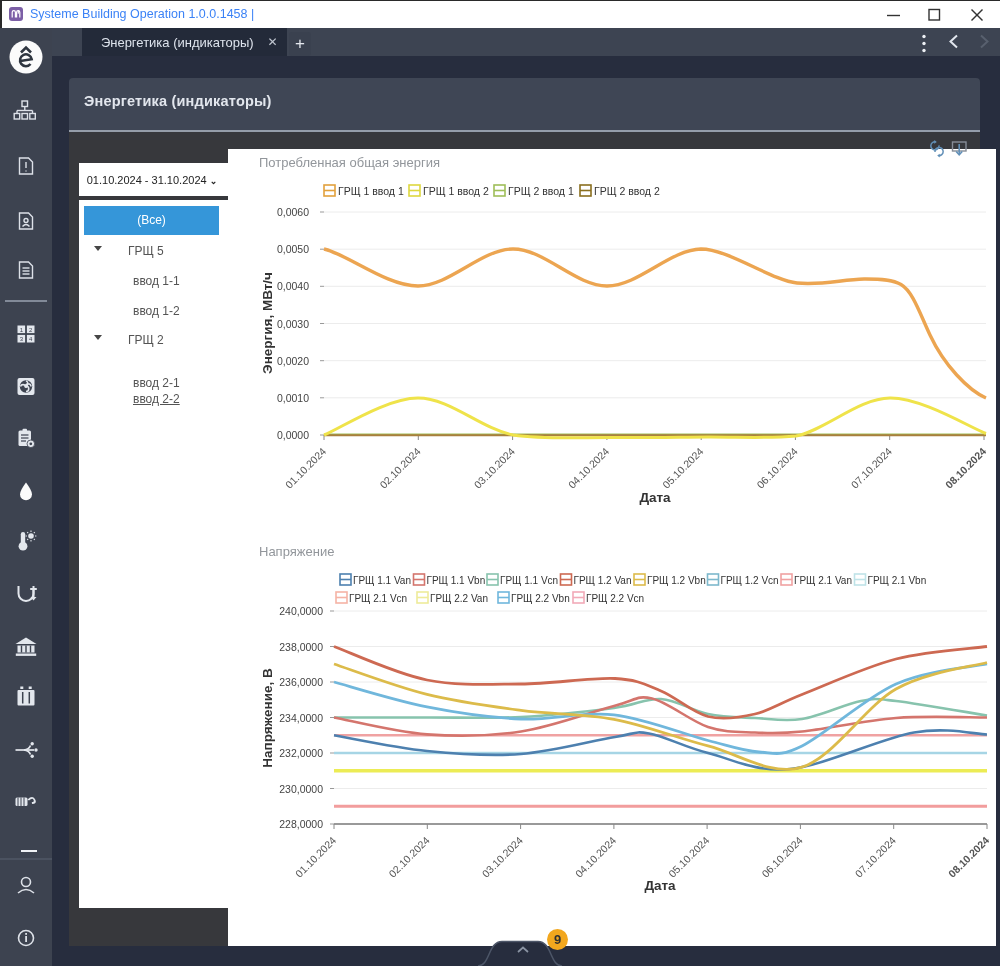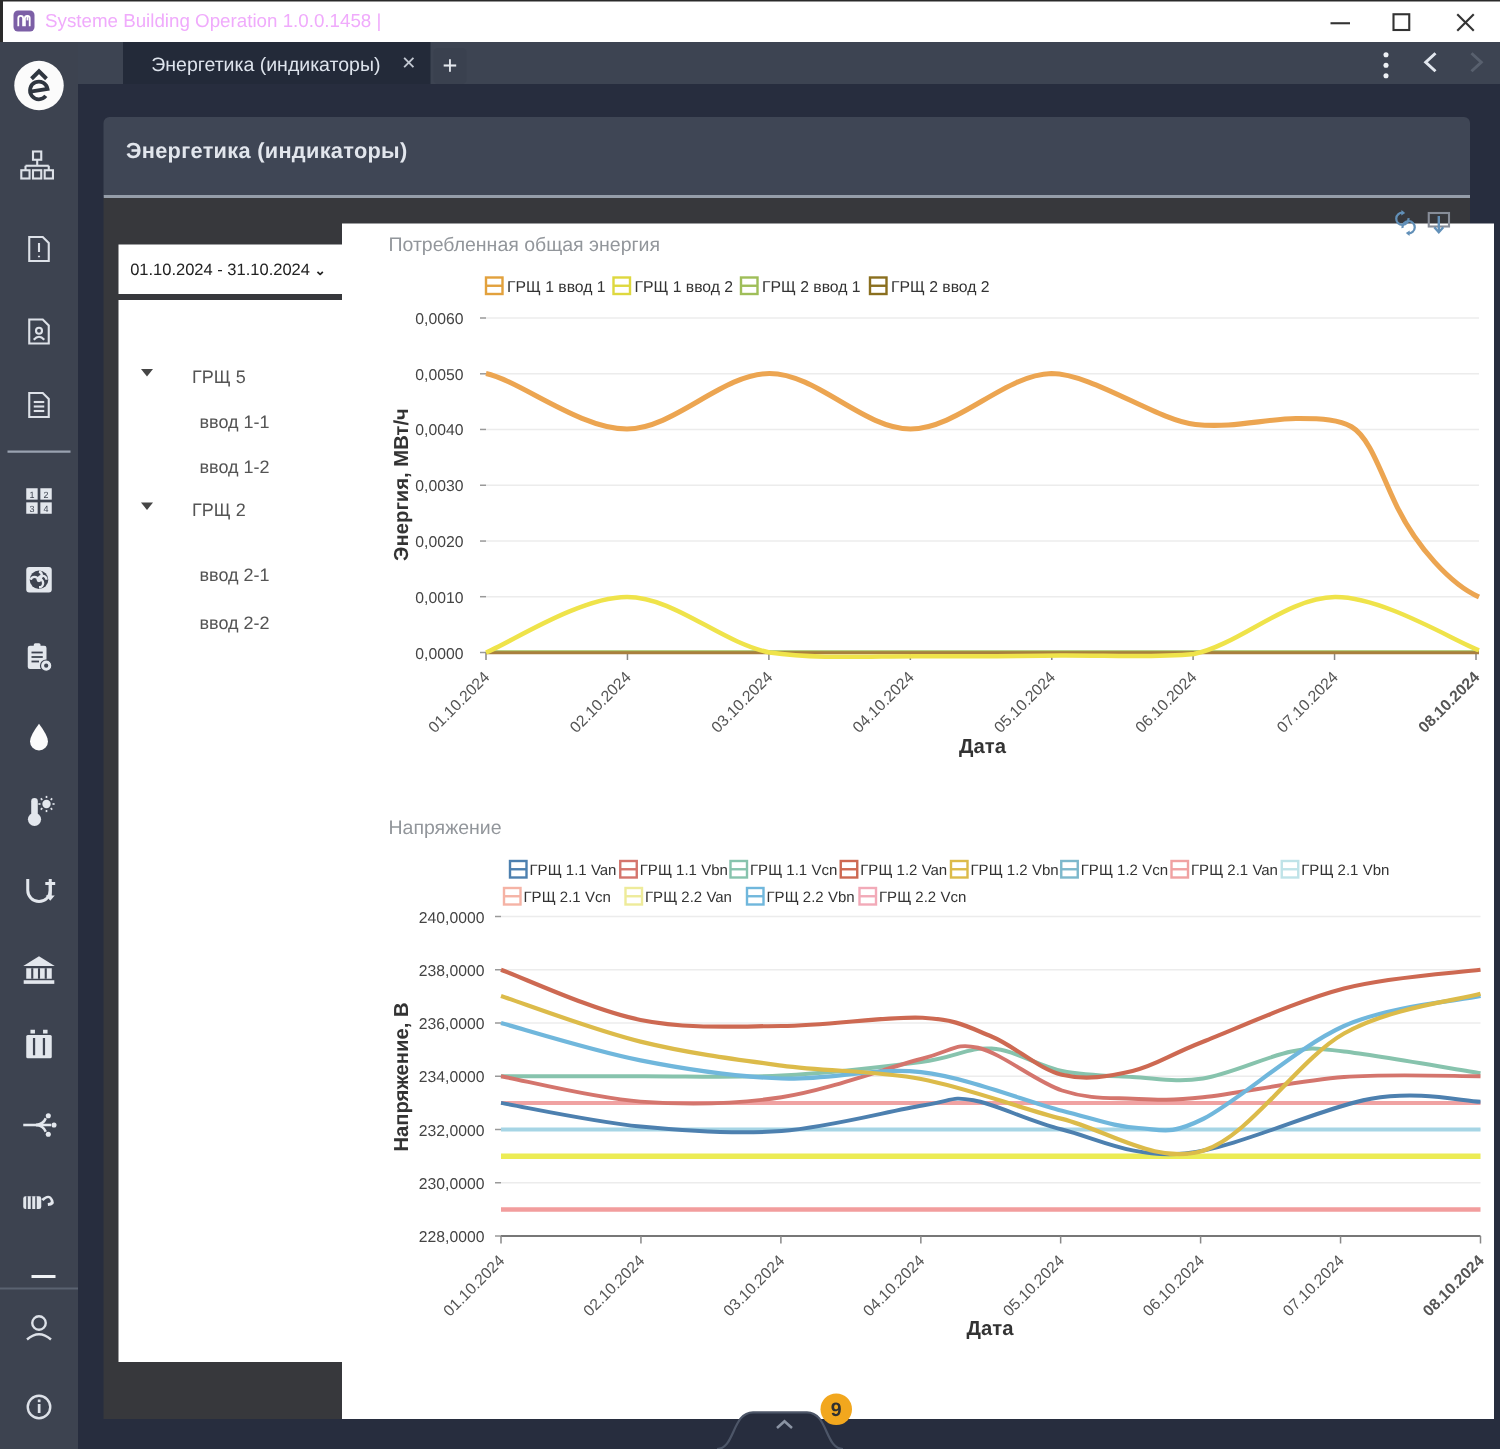--- a/index.html
+++ b/index.html
@@ -1,21 +1,21 @@
 <!DOCTYPE html>
 <html><head>
 <meta charset="utf-8">
 <style>
 html,body{margin:0;padding:0;}
 body{width:1000px;height:966px;position:relative;overflow:hidden;font-family:"Liberation Sans",sans-serif;background:#272d3e;}
 .abs{position:absolute;}
 #titlebar{left:0;top:0;width:1000px;height:28px;background:#fff;border-top:1px solid #2a2a2a;box-sizing:border-box;}
 #tbleft{left:0;top:0;width:2px;height:28px;background:#2a2a2a;}
 #appicon{left:9px;top:7px;width:14px;height:14px;border-radius:3px;background:#7c5fa6;}
-#apptitle{left:30px;top:0;height:16px;line-height:29px;font-size:12.5px;color:#f0abfc;}
+#apptitle{left:30px;top:0;height:16px;line-height:29px;font-size:12.5px;color:#3b82f6;}
 #tabbar{left:0;top:28px;width:1000px;height:28px;background:#3d4452;}
 #sidebar{left:0;top:28px;width:52px;height:938px;background:#3d4350;}
 #activetab{left:82px;top:28px;width:205px;height:28px;background:#232a39;color:#dde3ec;font-size:13px;text-align:center;line-height:29px;}
 #tabx{left:261px;top:28px;width:23px;height:28px;color:#c2c8d2;font-size:12px;text-align:center;line-height:28px;}
 #navy{left:52px;top:56px;width:948px;height:910px;background:#272d3e;}
 #header{left:69px;top:78px;width:911px;height:52px;background:#3f4655;border-radius:4px 4px 0 0;border-bottom:2px solid #959da9;box-sizing:content-box;}
 #header span{position:absolute;left:15px;top:15px;font-size:14.5px;font-weight:bold;color:#e2e6ed;letter-spacing:.2px;}
 #content{left:69px;top:132px;width:911px;height:814px;background:#37383c;}
 .wpanel{position:absolute;background:#fff;padding-left:24px;}
 #datebox{left:79px;top:163px;width:146px;height:33px;}
@@ -184,28 +184,29 @@
       <rect x="25.2" y="905" width="1.8" height="1.8"></rect>
     </g>
 </svg>
 <div class="abs" id="header">
     <span>Энергетика (индикаторы)</span>
   </div>
 <div class="abs wpanel" id="datebox">
     <div>01.10.2024 - 31.10.2024 <b style="font-size:9px;">⌄</b></div>
   </div>
 <div class="abs wpanel" id="tree">
+<div id="treesel">(Все)</div>
 <div class="tri" style="left:15px;top:46px;"></div>
 <div class="trow" style="left:49px;top:44px;">ГРЩ 5</div>
 <div class="trow" style="left:54px;top:74px;">ввод 1-1</div>
 <div class="trow" style="left:54px;top:104px;">ввод 1-2</div>
 <div class="tri" style="left:15px;top:135px;"></div>
 <div class="trow" style="left:49px;top:133px;">ГРЩ 2</div>
 <div class="trow" style="left:54px;top:176px;">ввод 2-1</div>
-<div class="trow" style="left:54px;top:208px;">ввод 2-2</div>
+<div class="trow" style="left:54px;top:192px;text-decoration:underline;">ввод 2-2</div>
 </div>
 <div class="abs wpanel" id="chart1"><svg width="744" height="369" viewBox="0 0 744 369">
 <text x="7" y="18" font-size="13" fill="#92969b">Потребленная общая энергия</text>
 <rect x="72" y="36" width="11" height="11" fill="#fff" stroke="#e2a13d" stroke-width="1.6"></rect>
       <line x1="72" y1="41.5" x2="83" y2="41.5" stroke="#e2a13d" stroke-width="1.6"></line>
       <text x="86" y="45.5" font-size="10.5" fill="#333">ГРЩ 1 ввод 1</text>
 <rect x="157" y="36" width="11" height="11" fill="#fff" stroke="#ded83f" stroke-width="1.6"></rect>
       <line x1="157" y1="41.5" x2="168" y2="41.5" stroke="#ded83f" stroke-width="1.6"></line>
       <text x="171" y="45.5" font-size="10.5" fill="#333">ГРЩ 1 ввод 2</text>
 <rect x="242" y="36" width="11" height="11" fill="#fff" stroke="#9fbe59" stroke-width="1.6"></rect>

